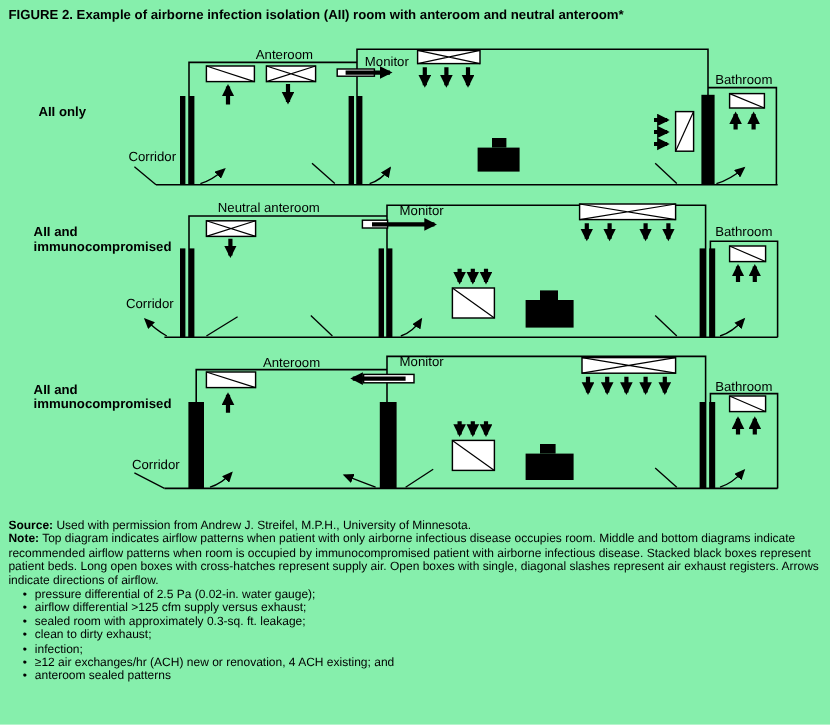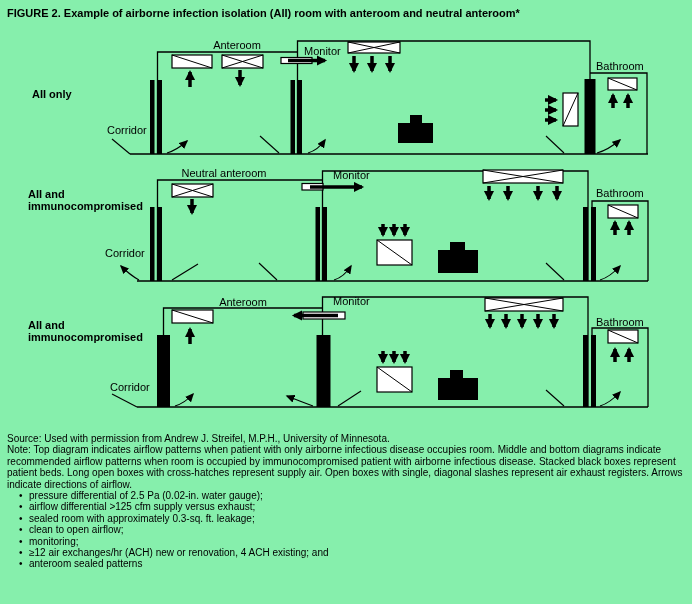--- a/index.html
+++ b/index.html
@@ -13,21 +13,21 @@
   .thin{fill:none;stroke:#000;stroke-width:1.1;}
   .thick{fill:none;stroke:#000;stroke-width:3.5;}
   .box{fill:#fff;stroke:#000;stroke-width:1.2;}
   .hatch{fill:none;stroke:#000;stroke-width:1;}
   .solid{fill:#000;stroke:none;}
   .footer{position:absolute;left:7px;top:433px;width:679px;font-size:10px;line-height:11.4px;}
   .footer p{margin:0;}
   .bullets{margin:0;padding:0;list-style:none;}
   .bullets li{position:relative;padding-left:22px;}
   .bullets li::before{content:"\2022";position:absolute;left:12px;}
-  b{font-weight:normal;text-align:right;}
+  b{font-weight:bold;text-align:right;}
 </style>
 </head>
 <body>
 
 <div class="page">
 
   <div class="title">FIGURE 2. Example of airborne infection isolation (AII) room with anteroom and neutral anteroom*</div>
 
   <div class="dlabel" style="left:32px;top:89px;width:90px">AII only</div>
   <div class="dlabel" style="left:28px;top:189px;width:132px">AII and immunocompromised</div>
@@ -219,20 +219,20 @@
     <path class="thin" d="M600,406 Q610,403 620,392" marker-end="url(#mtn3)"></path>
   </svg>
 
   <div class="footer">
     <p><b>Source:</b><span> Used with permission from Andrew J. Streifel, M.P.H., University of Minnesota.</span></p>
     <p><b>Note:</b><span> Top diagram indicates airflow patterns when patient with only airborne infectious disease occupies room. Middle and bottom diagrams indicate recommended airflow patterns when room is occupied by immunocompromised patient with airborne infectious disease. Stacked black boxes represent patient beds. Long open boxes with cross-hatches represent supply air. Open boxes with single, diagonal slashes represent air exhaust registers. Arrows indicate directions of airflow.</span></p>
     <ul class="bullets">
       <li>pressure differential of 2.5 Pa (0.02-in. water gauge);</li>
       <li>airflow differential &gt;125 cfm supply versus exhaust;</li>
       <li>sealed room with approximately 0.3-sq. ft. leakage;</li>
-      <li>clean to open airflow;</li>
-      <li>monitoring;</li>
+      <li>clean to dirty exhaust;</li>
+      <li>infection;</li>
       <li>≥12 air exchanges/hr (ACH) new or renovation, 4 ACH existing; and</li>
       <li>anteroom sealed patterns</li>
     </ul>
   </div>
 
 </div>
 
 </body></html>

